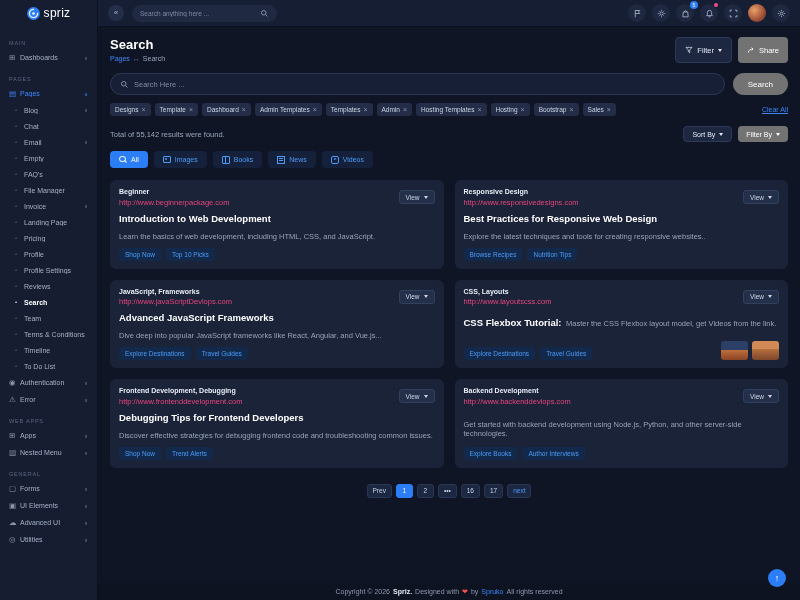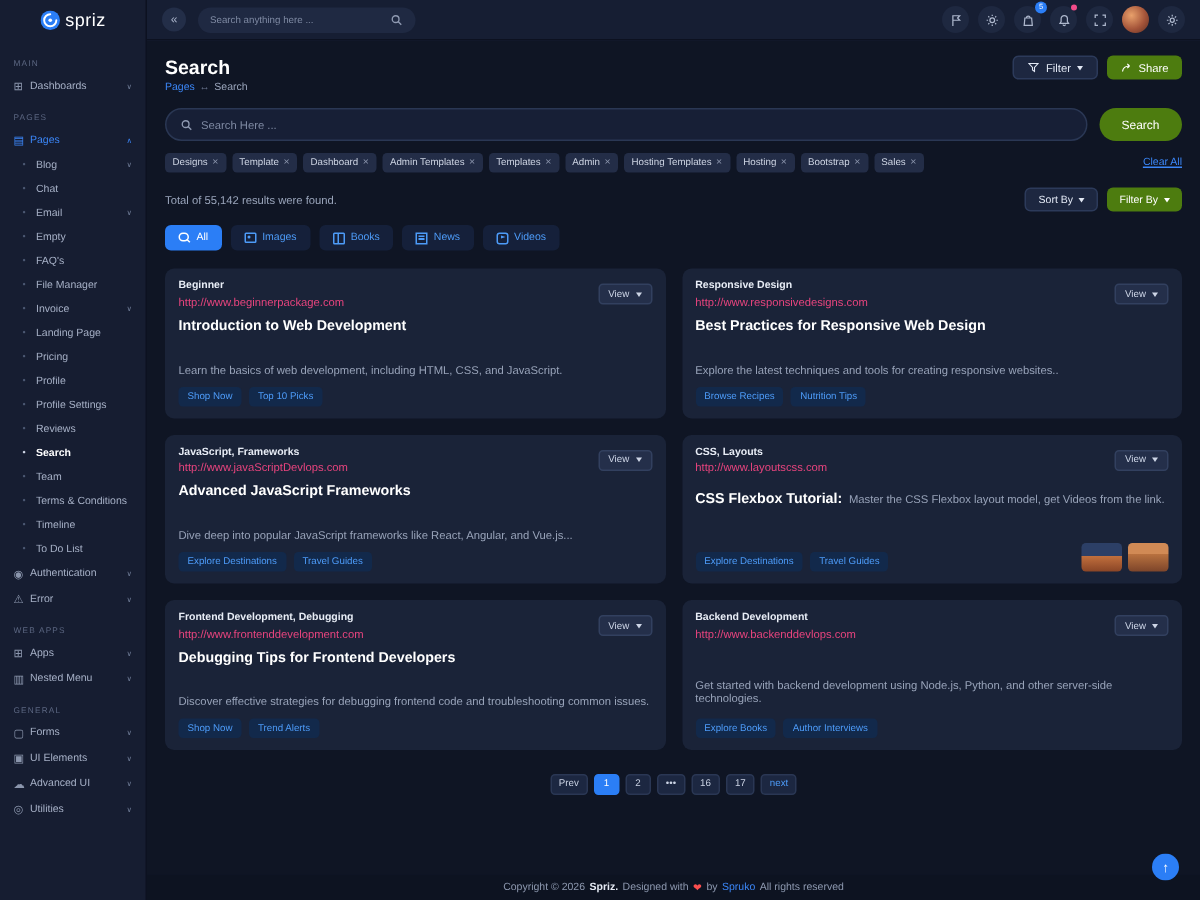--- a/index.html
+++ b/index.html
@@ -36,23 +36,23 @@
   .avatar{width:18px;height:18px;border-radius:50%;border:none;cursor:pointer;background:radial-gradient(circle at 35% 35%,#e8a06b 0%,#a5553a 55%,#5f2e22 100%)}
 
   
   .content{position:absolute;left:98px;top:27px;right:0;bottom:17px;padding:10px 12px;background:#0f1524;overflow:hidden}
   .page-head{display:flex;justify-content:space-between;align-items:flex-start}
   .page-title{font-size:13px;font-weight:bold;color:#fff}
   .crumb{font-size:7px;color:#9aa5bb;margin-top:3px}
   .crumb .parent{color:#3b86f7;text-decoration:none;cursor:pointer}
   .crumb .sep{margin:0 3px;color:#6b7690}
   .actions{display:flex;gap:6px}
-  .btn{height:16px;border-radius:4px;font-size:7.5px;display:flex;align-items:center;gap:4px;padding:0 9px;border:none;cursor:pointer}
+  .btn{height:26px;border-radius:4px;font-size:7.5px;display:flex;align-items:center;gap:4px;padding:0 9px;border:none;cursor:pointer}
   .btn-dark{background:#1d2740;color:#e2e8f4;border:1px solid #2c3a5a}
-  .btn-blue{background:#4d7c0f;color:#fff}
+  .btn-blue{background:#737373;color:#fff}
   .chev{width:0;height:0;border-left:2.5px solid transparent;border-right:2.5px solid transparent;border-top:3px solid currentColor;display:inline-block}
 
   .search-row{display:flex;gap:8px;margin-top:10px}
   .sinput{flex:1;height:22px;background:#171f36;border:1px solid #2a3754;border-radius:12px;display:flex;align-items:center;gap:5px;padding:0 9px}
   .sinput input{flex:1;min-width:0;background:none;border:none;outline:none;font-size:7.5px;color:#cfd6e6}
   .sinput input::placeholder{color:#7f8aa3}
   .search-btn{height:22px;border-radius:12px;padding:0 15px;font-size:8px}
 
   .tags-row{display:flex;align-items:center;gap:4px;margin-top:8px;flex-wrap:nowrap}
   .tag{background:#232d47;border-radius:3px;height:13px;display:flex;align-items:center;gap:3px;padding:0 5px;font-size:6.5px;color:#cdd4e3;cursor:pointer;white-space:nowrap}
@@ -81,21 +81,21 @@
 
   
   .cards{display:grid;grid-template-columns:1fr 1fr;gap:11px;margin-top:12px}
   .card{background:#1a2338;border-radius:6px;padding:8px 9px;min-height:62px;display:flex;flex-direction:column}
   .card-top{display:flex;justify-content:space-between;align-items:center}
   .cat{font-size:7px;font-weight:bold;color:#e8edf6}
   .url{display:block;font-size:7.5px;color:#e8447e;text-decoration:none;margin-top:2.5px;cursor:pointer}
   .view-btn{height:14px;background:#242f4a;border:1px solid #32405f;border-radius:3px;color:#cdd5e6;font-size:6.5px;display:flex;align-items:center;gap:4px;padding:0 6px;cursor:pointer;flex:none}
   .card-body{margin-top:6px}
   .card-title{display:block;font-size:9.5px;font-weight:bold;color:#fff}
-  .card-desc{display:block;font-size:7.5px;color:#98a3b9;margin-top:19px}
+  .card-desc{display:block;font-size:7.5px;color:#98a3b9;margin-top:8px}
   .inline-desc .card-title,.inline-desc .card-desc{display:inline}
   .card-foot{display:flex;justify-content:space-between;align-items:flex-end;margin-top:auto;padding-top:7px}
   .chips{display:flex;gap:5px}
   .chip{background:#12294b;color:#4d9bf8;font-size:6.5px;height:13px;display:flex;align-items:center;padding:0 6px;border-radius:3px;cursor:pointer;white-space:nowrap}
   .thumbs{display:flex;gap:4px;margin-top:-12px}
   .th{width:27px;height:19px;border-radius:3px;display:inline-block}
   .th1{background:linear-gradient(to bottom,#2c3f66 45%,#c2703d 45%,#8a4526 100%)}
   .th2{background:linear-gradient(to bottom,#d18a55 40%,#b8713f 40%,#7d452a 100%)}
 
   

